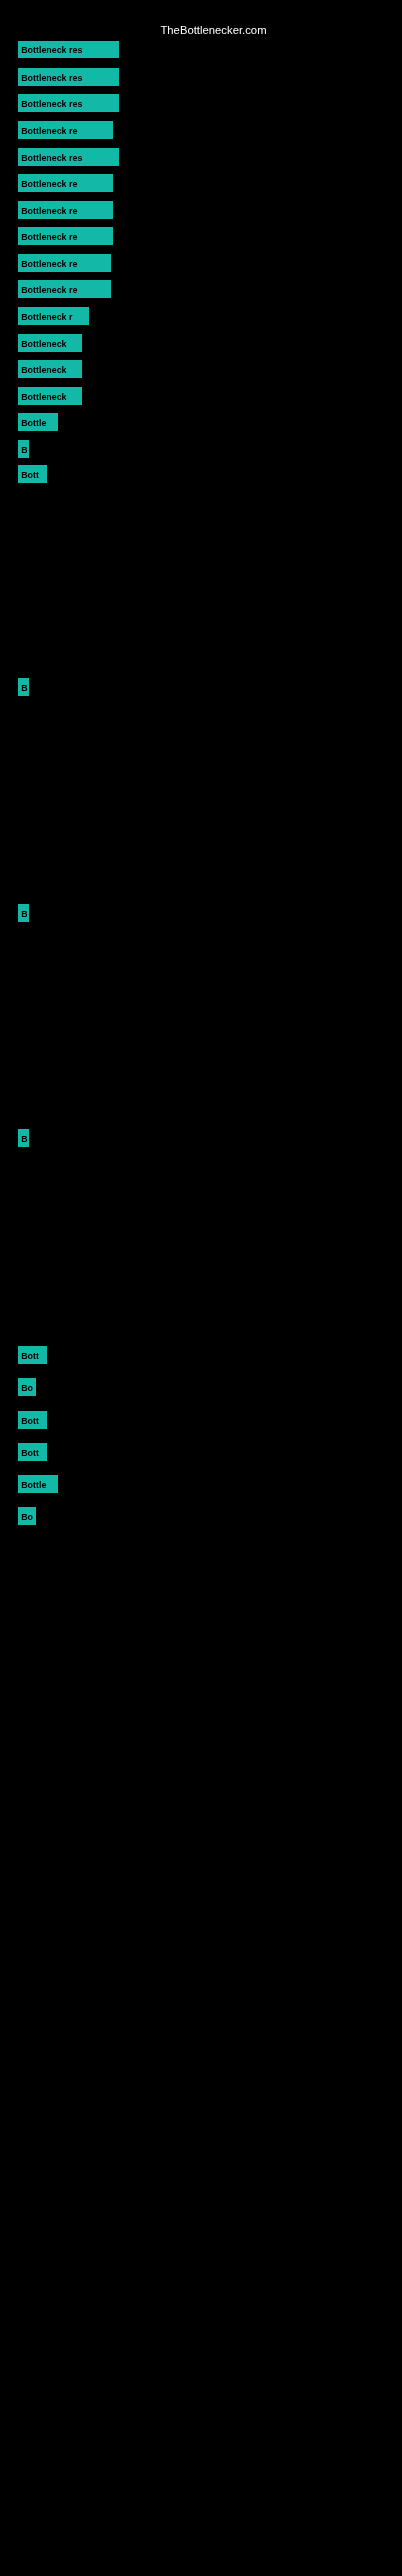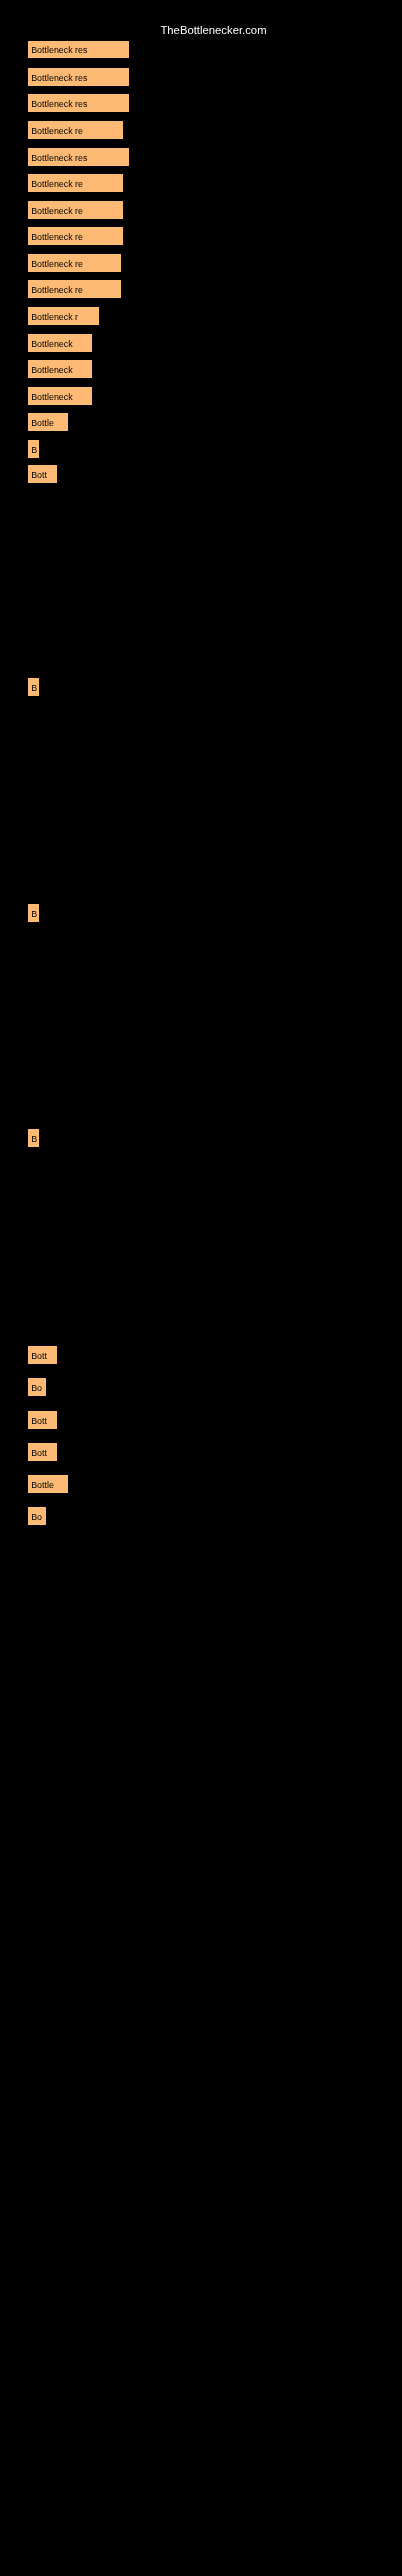--- a/index.html
+++ b/index.html
@@ -15,30 +15,30 @@
       position: relative;
     }
     .site-title {
       text-align: center;
       color: #ffffff;
       font-size: 11.3px;
       padding: 6.4px 0;
       font-weight: normal;
     }
     .bottleneck-label {
-      background-color: #fdba74;
+      background-color: #14b8a6;
       color: #000000;
       font-size: 8.9px;
-      font-weight: normal;
+      font-weight: bold;
       padding: 1.6px 3.2px;
       display: inline-block;
       white-space: nowrap;
       overflow: hidden;
       position: absolute;
-      left: 10px;
+      left: 0;
     }
   </style>
 </head>
 <body>
 
 <div class="site-title">TheBottlenecker.com</div>
 
 <div class="bottleneck-label" style="top: 22.5px; width: 101px; height: 17.7px; line-height: 17.7px;">Bottleneck res</div>
 <div class="bottleneck-label" style="top: 50px; width: 101px; height: 17.7px; line-height: 17.7px;">Bottleneck res</div>
 <div class="bottleneck-label" style="top: 76px; width: 101px; height: 17.7px; line-height: 17.7px;">Bottleneck res</div>

